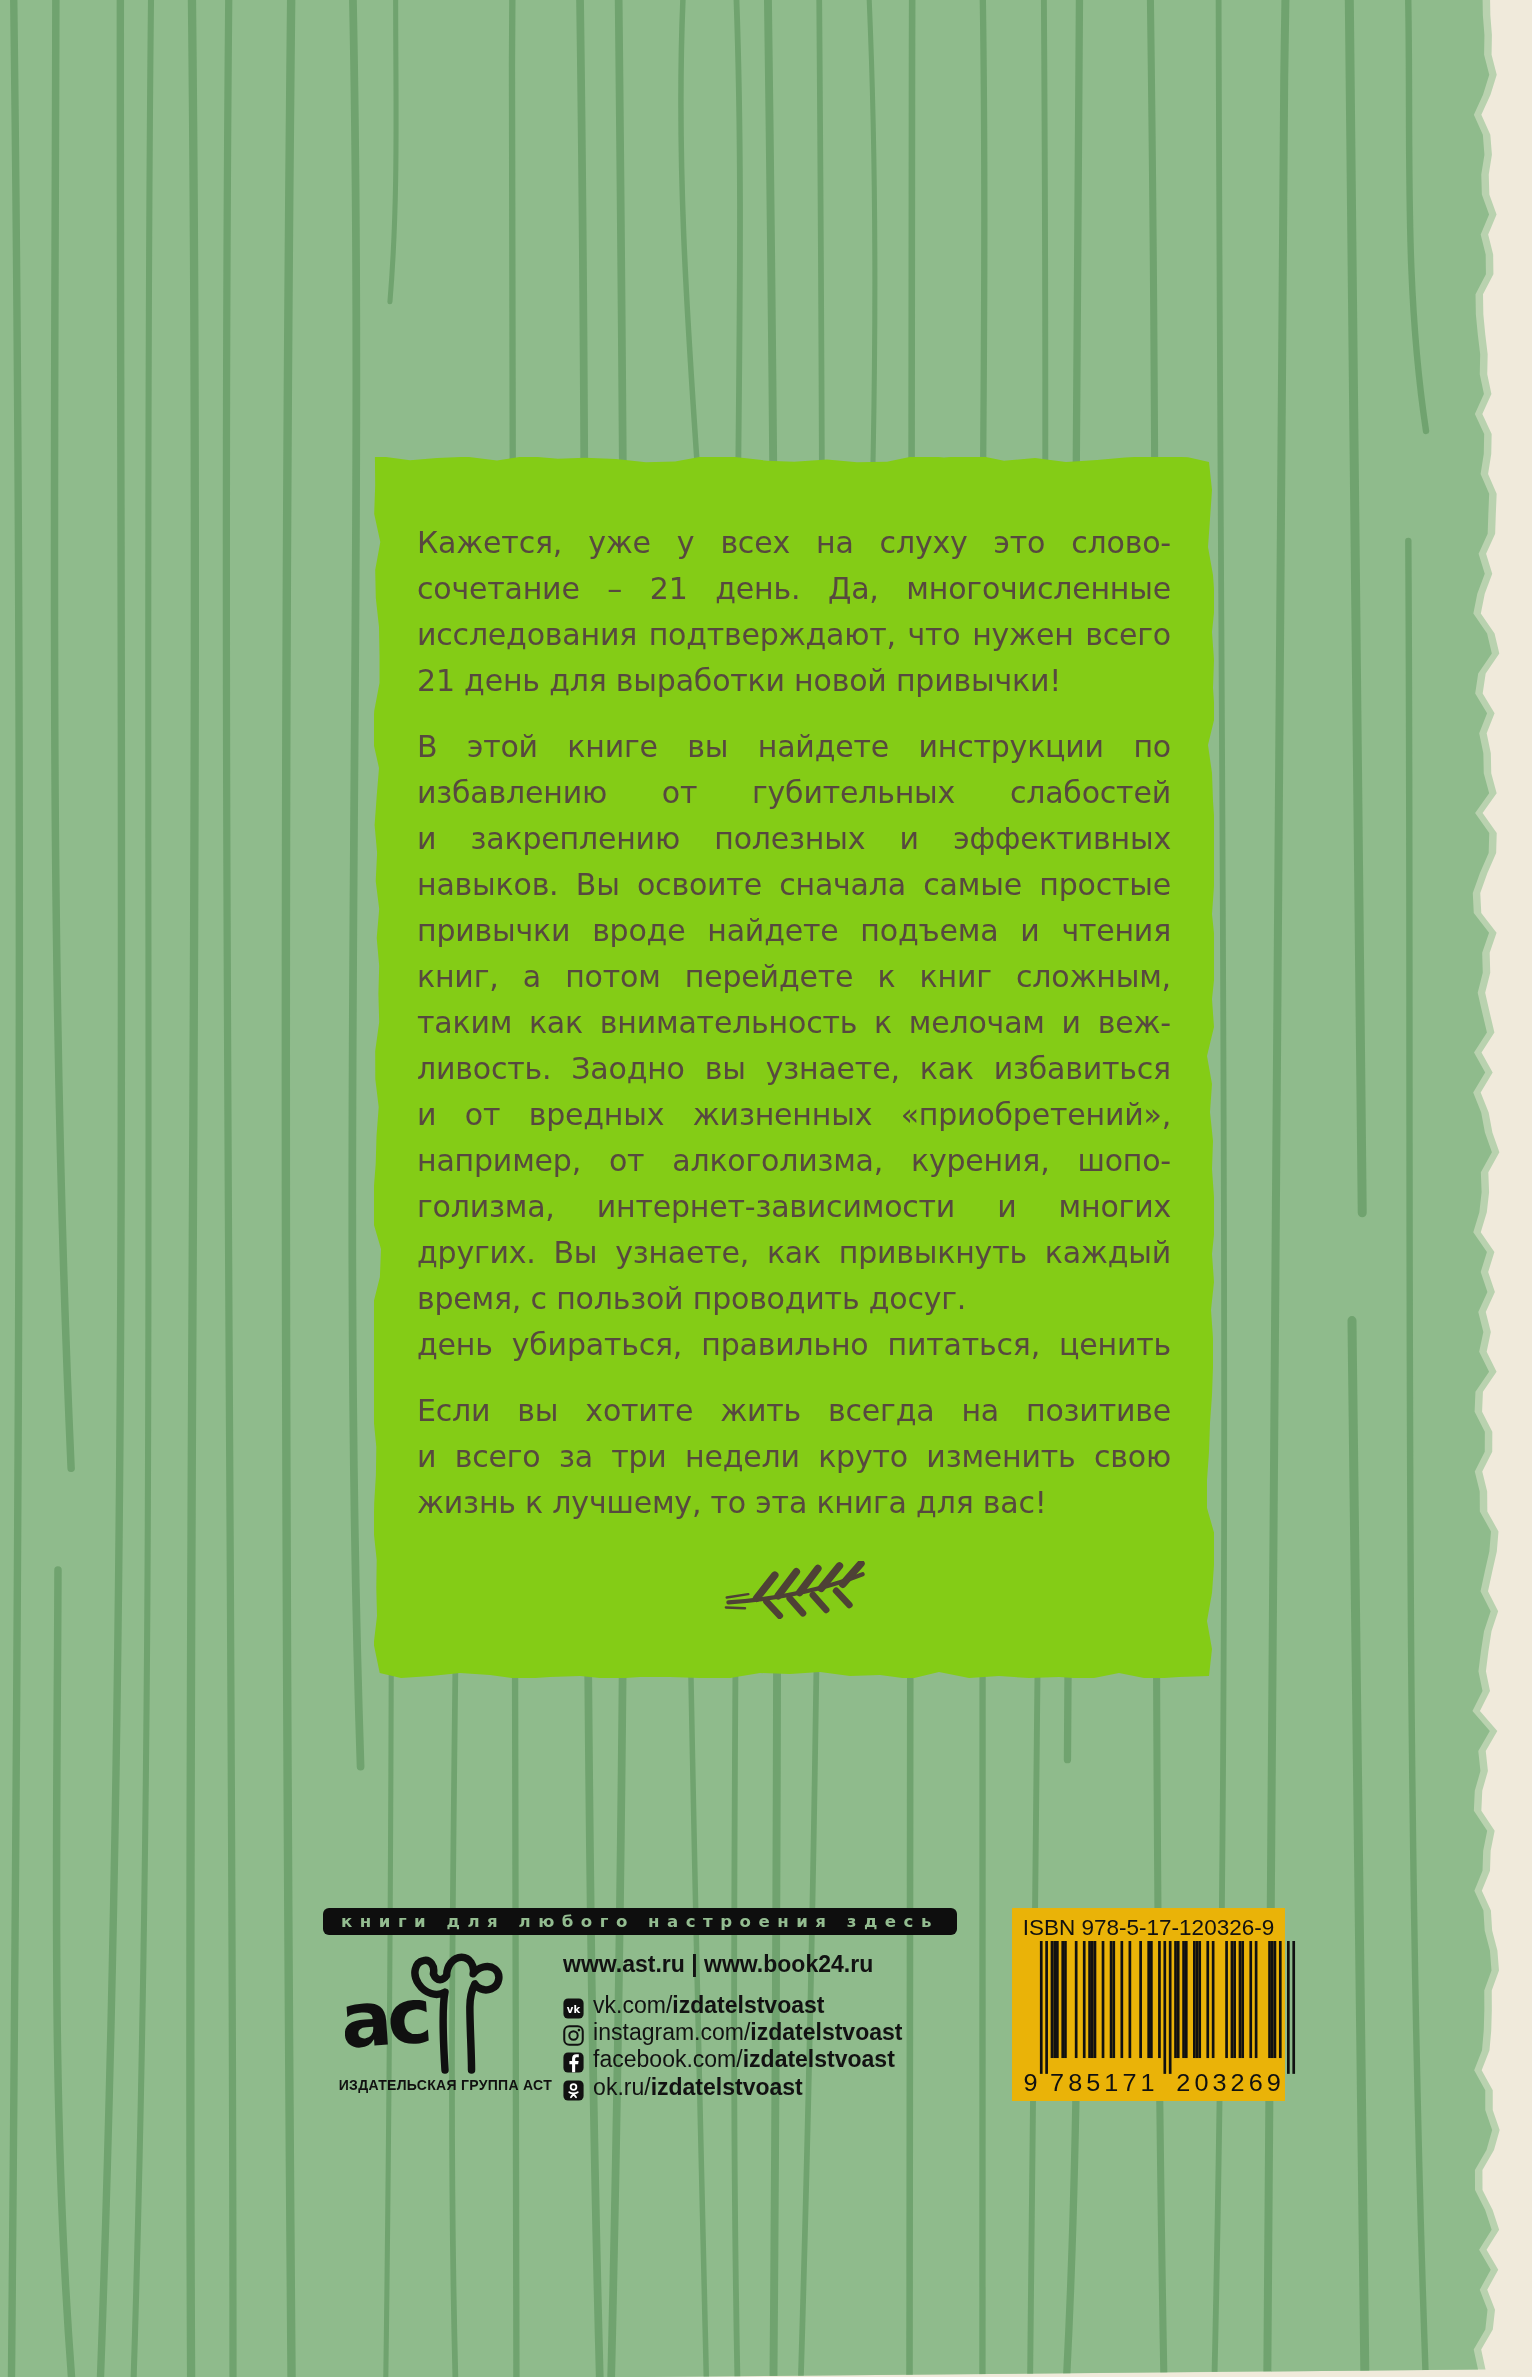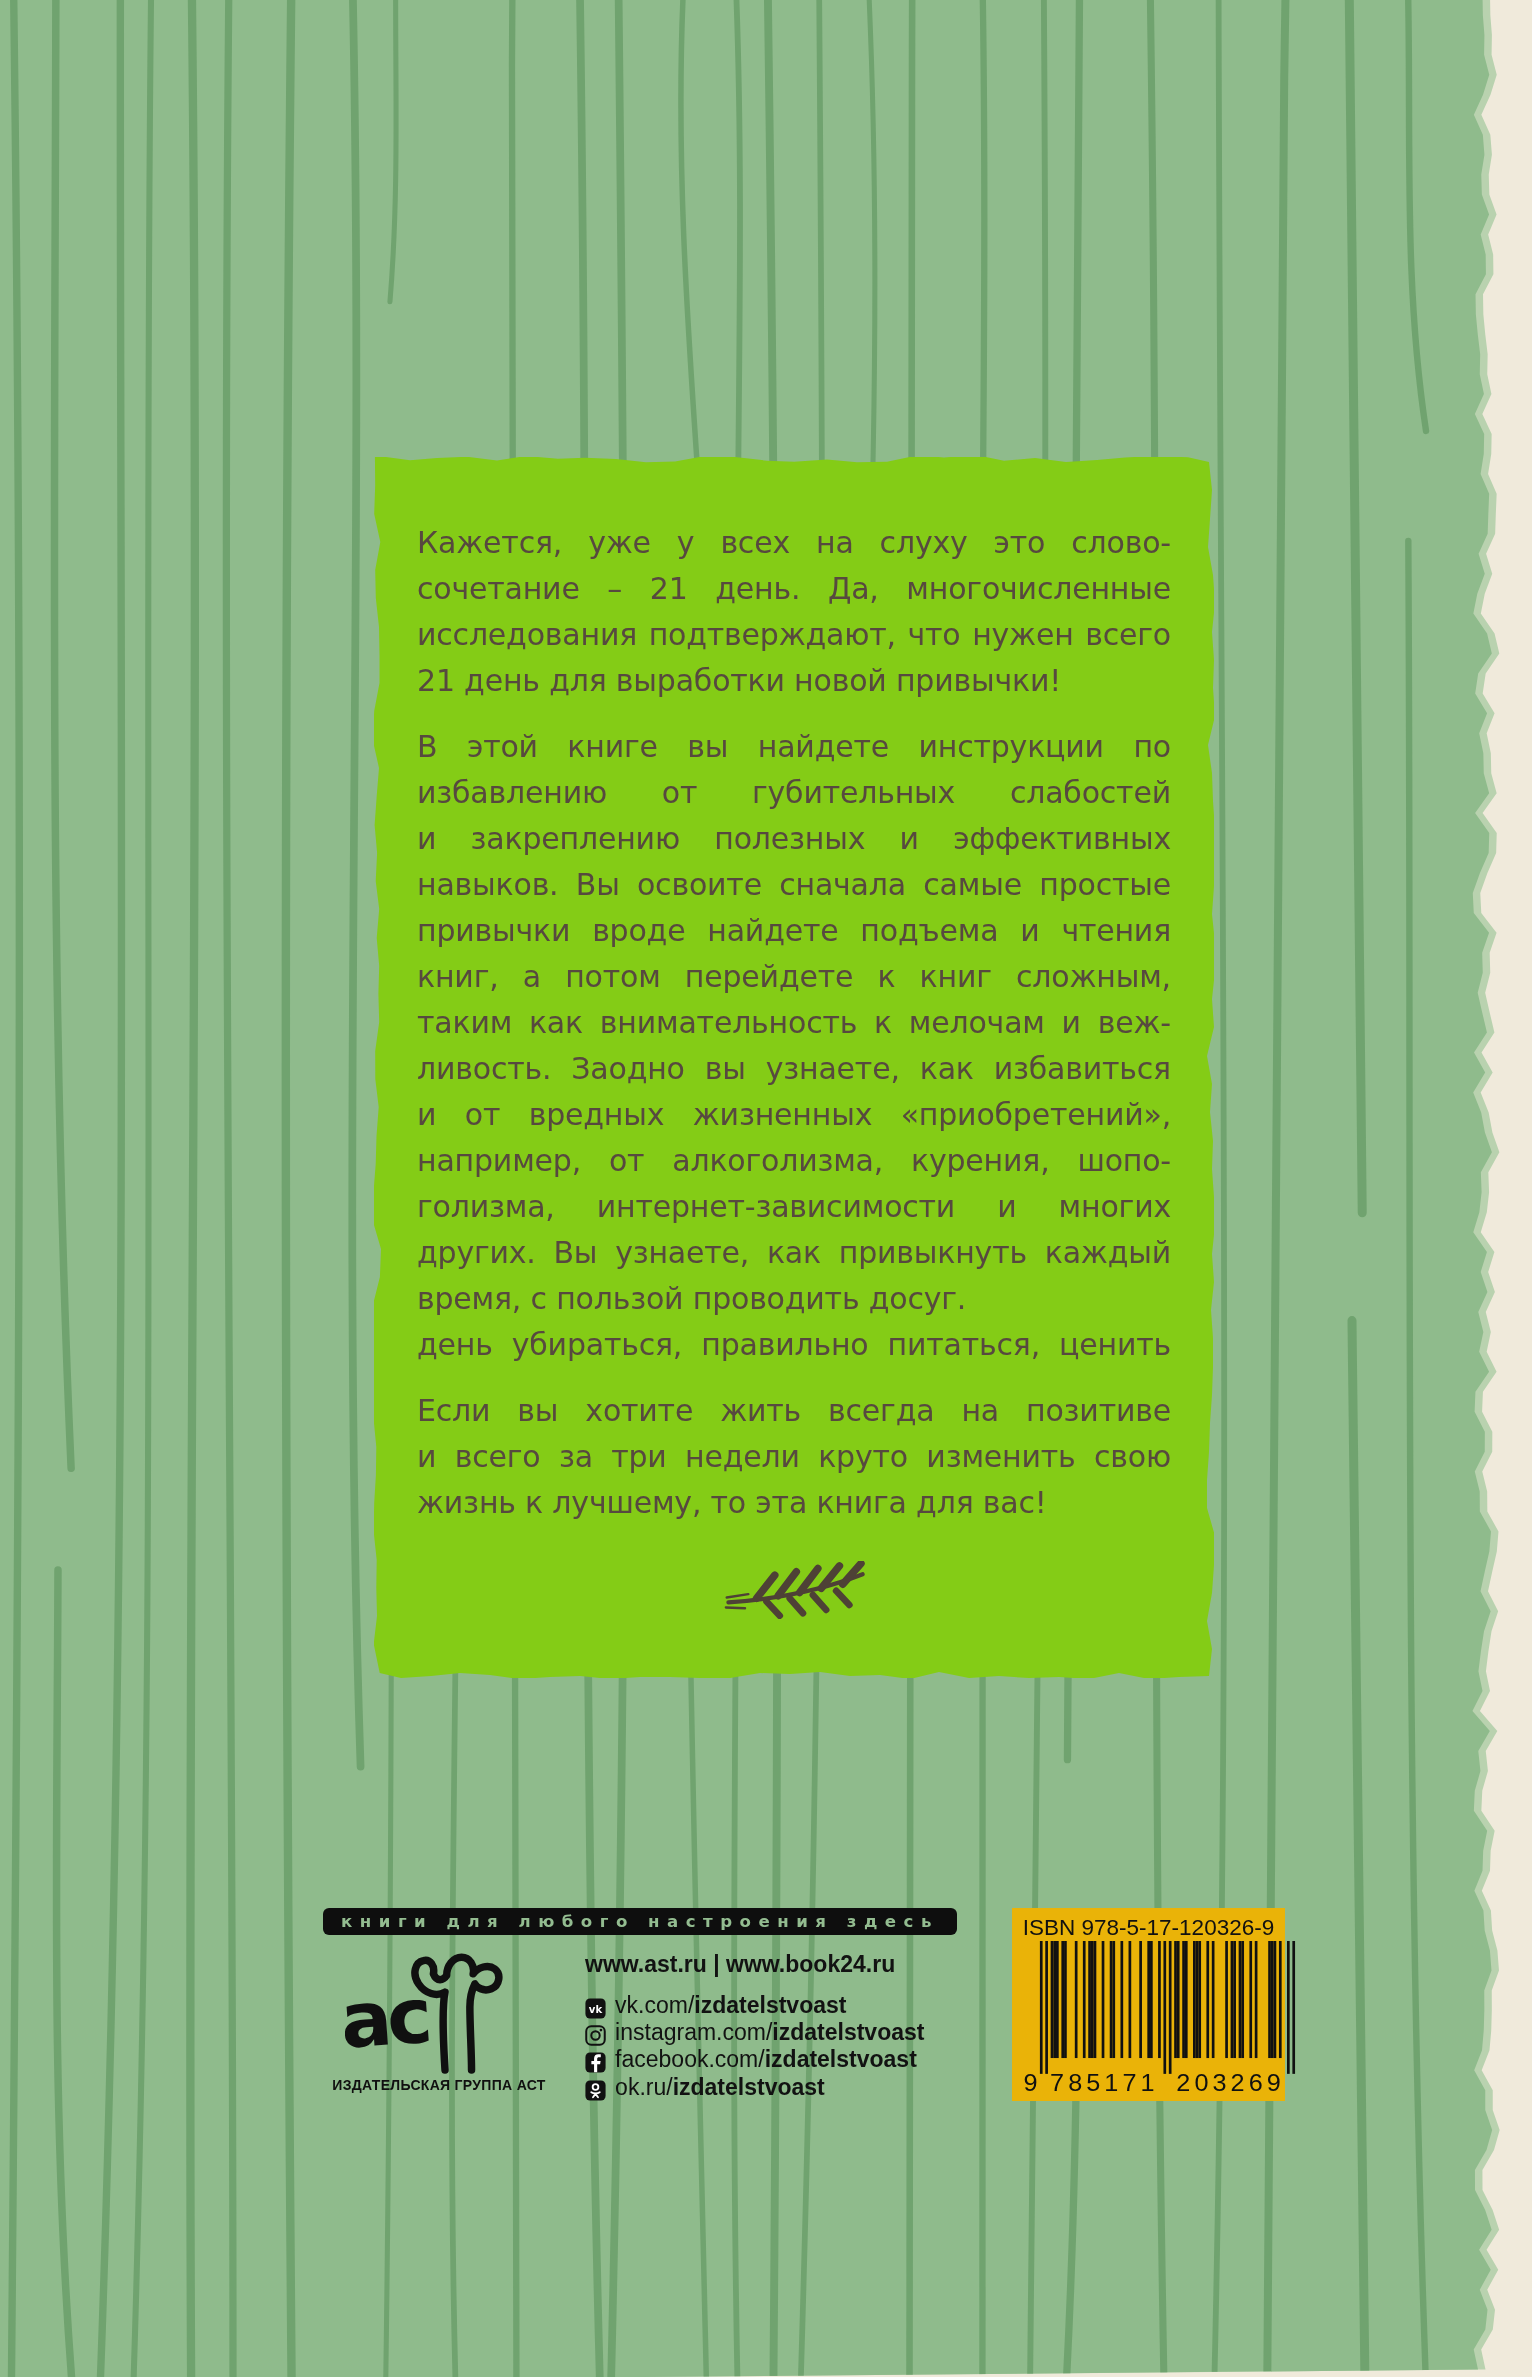--- a/index.html
+++ b/index.html
@@ -18,25 +18,25 @@
 
   .ornament{position:absolute;left:349px;top:1104px;width:150px;height:58px;}
 
   
   .tagline-bar{position:absolute;left:323px;top:1908px;width:634px;height:27.4px;
         background:#0E0E0E;display:flex;align-items:center;justify-content:center;border-radius:6px;}
   .tagline-bar span{color:#93BC90;font-family:"DejaVu Sans",sans-serif;font-weight:bold;
         font-size:16.6px;letter-spacing:7.5px;white-space:nowrap;}
 
   .ast-logo{position:absolute;left:345px;top:1944px;width:200px;height:131px;}
-  .publisher-caption{position:absolute;left:326px;top:2077px;width:226px;text-align:center;
+  .publisher-caption{position:absolute;left:326px;top:2077px;width:226px;text-align:right;
         font-family:"Liberation Sans",sans-serif;font-weight:bold;font-size:14px;color:#101010;
         letter-spacing:0.3px;white-space:nowrap;}
 
-  .links{position:absolute;left:585px;top:1951px;color:#121212;
+  .links{position:absolute;left:563px;top:1951px;color:#121212;
         font-family:"Liberation Sans",sans-serif;}
   .sites-line{font-size:23px;font-weight:bold;margin:0 0 13.3px 0;white-space:nowrap;}
   .social-row{display:flex;align-items:flex-end;height:27.4px;font-size:23px;white-space:nowrap;}
   .social-row .sicon{width:21px;height:21px;margin-right:9.1px;flex:0 0 auto;display:block;}
   .social-row b{font-weight:bold;}
 
   .isbn-panel{position:absolute;left:1012px;top:1908px;width:273px;height:193px;background:#eab308;}
   .isbn-label{position:absolute;left:0;top:6.7px;width:100%;text-align:center;
         font-family:"Liberation Sans",sans-serif;font-size:22.5px;color:#111;white-space:nowrap;}
   #barcode-svg{position:absolute;left:10px;top:33px;width:293px;height:155px;}

